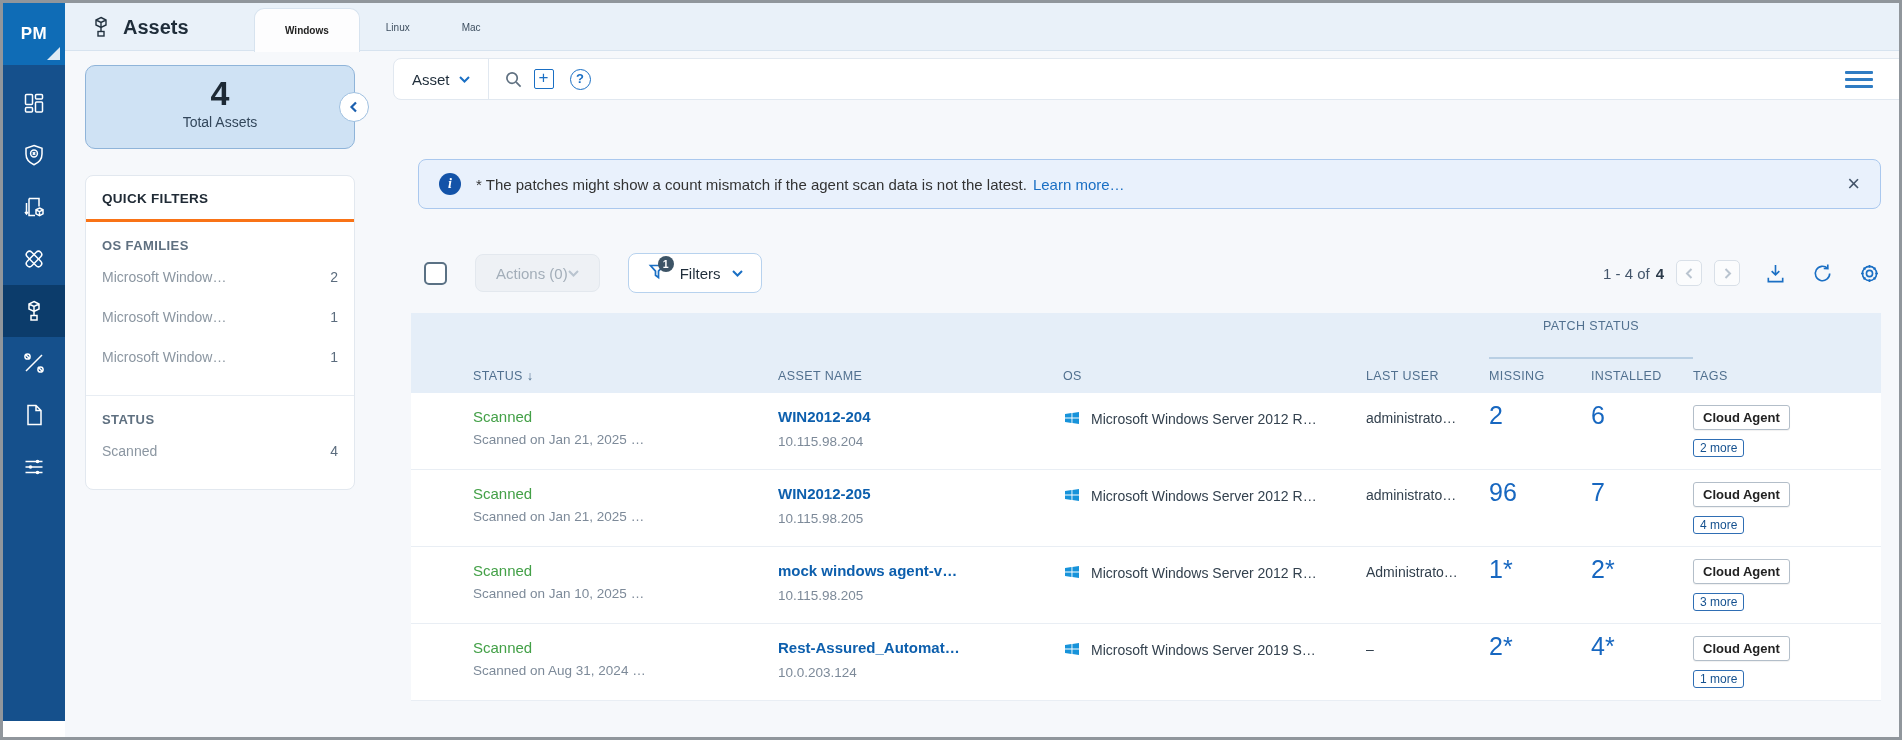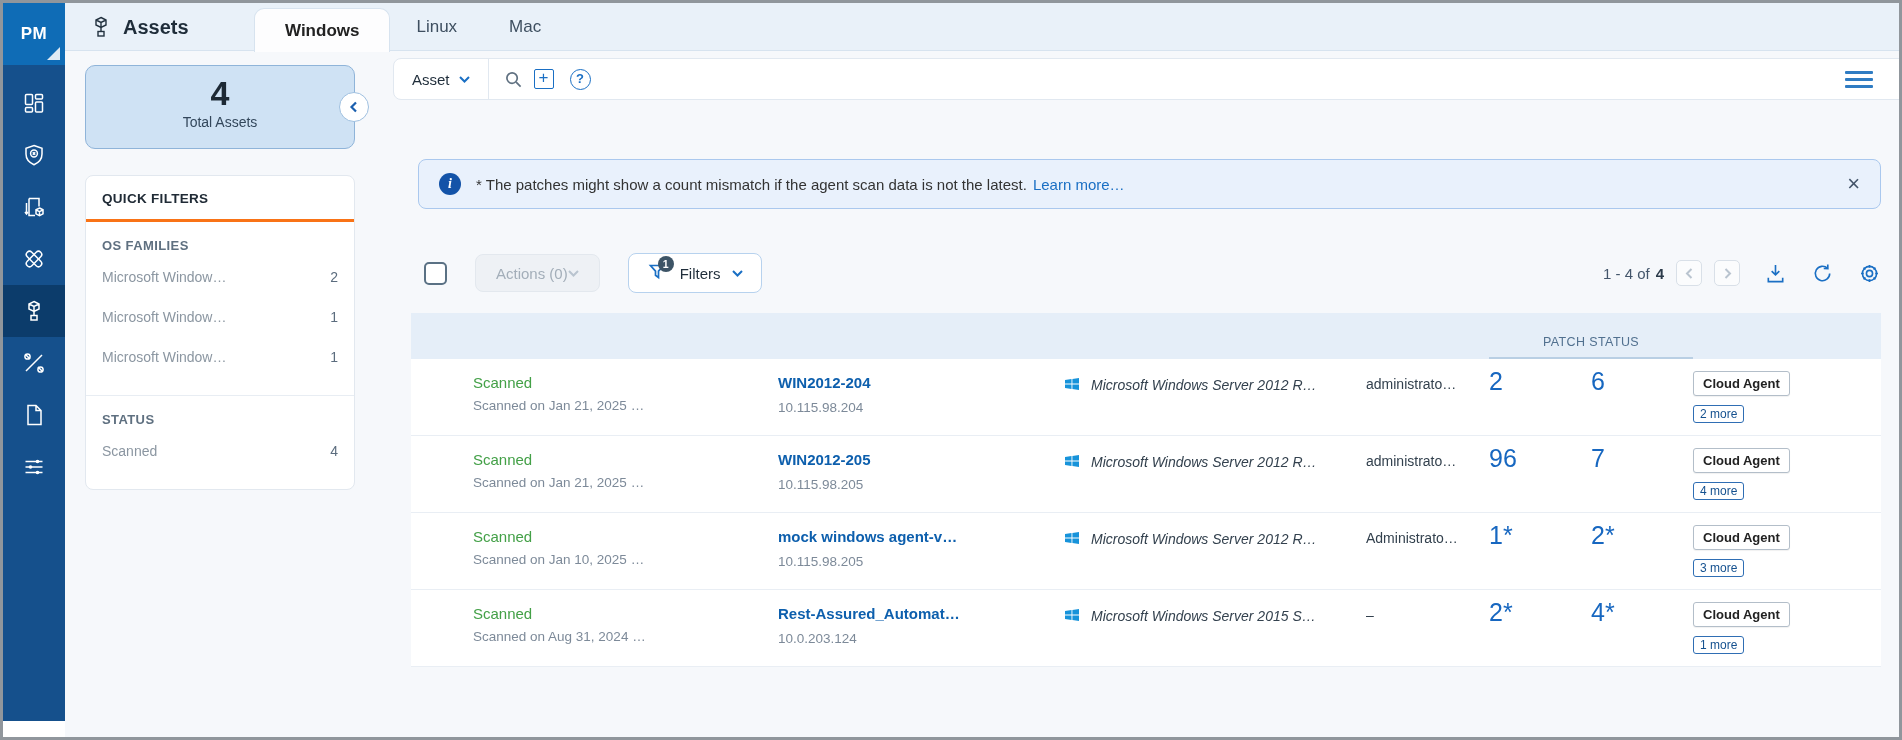--- a/index.html
+++ b/index.html
@@ -17,21 +17,21 @@
   .nav-item { width:62px; height:52px; display:flex; align-items:center; justify-content:center; cursor:pointer; }
   .nav-item.active { background:#0c3c6b; }
   .nav-item svg { stroke:#fff; fill:none; stroke-width:1.5; width:24px; height:24px; }
 
   
   .topbar { position:absolute; left:62px; right:0; top:0; height:48px; background:#e9f1f9; border-bottom:1px solid #d7e3ef; z-index:4; }
   .title-wrap { position:absolute; left:24px; top:0; height:48px; display:flex; align-items:center; gap:10px; }
   .title-wrap svg { stroke:#233240; fill:none; stroke-width:1.4; width:24px; height:24px; }
   .page-title { font-size:20px; font-weight:bold; color:#1f2d3a; }
   .tabs { position:absolute; left:189px; top:0; height:48px; display:flex; align-items:center; }
-  .tab { font-size:17px; color:#3e4f60; padding:0 26px; cursor:pointer; }
+  .tab { font-size:10px; color:#3e4f60; padding:0 26px; cursor:pointer; }
   .tab.active { position:relative; height:44px; top:3px; background:#fdfdfe; border:1px solid #d7e3ef; border-bottom:none;
                 border-radius:10px 10px 0 0; display:flex; align-items:center; font-weight:bold; color:#222; padding:0 30px; }
 
   
   .content { position:absolute; left:62px; top:48px; right:0; bottom:0; background:#f6f8fb; }
 
   
   .left-panel { position:absolute; left:20px; top:14px; width:270px; }
   .summary-card { position:relative; height:84px; background:#cfe2f4; border:1px solid #8fb4d9; border-radius:10px; text-align:center; }
   .summary-count { font-size:34px; font-weight:bold; color:#1d2935; margin-top:8px; line-height:38px; }
@@ -99,32 +99,32 @@
   .pager-btn polyline { fill:none; stroke:#b9c4cf; stroke-width:2; }
   .tool-icon-btn { background:none; border:none; cursor:pointer; margin-left:24px; display:flex; align-items:center; }
   .tool-icon-btn svg { width:23px; height:23px; stroke:#1a6fc4; fill:none; stroke-width:1.7; }
 
   
   .asset-table { position:absolute; left:18px; top:262px; width:1470px; }
   .grid-cols { display:grid; grid-template-columns:305px 285px 303px 123px 102px 102px 188px; padding-left:62px; }
   .thead { background:#e5eef8; }
   .group-row { height:46px; display:flex; align-items:flex-end; }
   .group-cell { margin-left:1078px; width:204px; text-align:center; font-size:12.5px; color:#51708f; letter-spacing:.4px;
-                padding-bottom:8px; border-bottom:2px solid #b9cfe4; }
+                padding-bottom:24px; border-bottom:2px solid #b9cfe4; }
   .col-row { height:34px; align-items:center; }
   .col-label { font-size:12.5px; color:#51708f; letter-spacing:.4px; cursor:pointer; }
   .sort-arrow { margin-left:4px; }
   .trow { height:77px; background:#fff; border-bottom:1px solid #e9eef4; align-items:start; }
   .cell-status { padding-top:15px; }
   .status-main { font-size:15px; color:#43a047; }
   .status-sub { font-size:13.5px; color:#7d8a99; margin-top:7px; }
   .cell-asset { padding-top:15px; }
   .asset-link { font-size:15px; font-weight:bold; color:#0d5fad; text-decoration:none; cursor:pointer; }
   .asset-ip { font-size:13.5px; color:#7d8a99; margin-top:8px; }
-  .cell-os { padding-top:17px; display:flex; align-items:center; gap:10px;font-style:italic; }
+  .cell-os { padding-top:17px; display:flex; align-items:center; gap:10px; }
   .win-logo { width:18px; height:18px; flex:none; margin-top:-1px; }
   .os-text { font-size:14px; color:#33414e; }
   .cell-user { padding-top:17px; font-size:14px; color:#33414e; }
   .cell-num { padding-top:8px; font-size:25px; color:#1767c0; }
   .cell-tags { padding-top:12px; }
   .tag-chip { display:inline-block; background:#fff; border:1px solid #b3bec9; border-radius:3px; padding:4px 9px;
               font-size:13px; font-weight:bold; color:#222; box-shadow:0 1px 1px rgba(0,0,0,.06); cursor:pointer; }
   .more-chip { display:inline-block; margin-top:9px; background:#fff; border:1px solid #2f6eb4; border-radius:3px; padding:1px 6px;
                font-size:12px; color:#15518f; cursor:pointer; }
 </style>
@@ -347,20 +347,31 @@
             <circle cx="12" cy="12" r="7.4"></circle>
           </svg>
         </button>
       </div>
 
       <div class="asset-table">
         <div class="thead">
           <div class="group-row">
             <div class="group-cell">PATCH STATUS</div>
           </div>
+          <div class="col-row grid-cols">
+            <div class="col-label">
+              <span>STATUS</span><span class="sort-arrow">↓</span>
+            </div>
+            <div class="col-label">ASSET NAME</div>
+            <div class="col-label">OS</div>
+            <div class="col-label">LAST USER</div>
+            <div class="col-label">MISSING</div>
+            <div class="col-label">INSTALLED</div>
+            <div class="col-label">TAGS</div>
+          </div>
         </div>
 
         <div class="trow grid-cols">
           <div class="cell-status">
             <div class="status-main">Scanned</div>
             <div class="status-sub">Scanned on Jan 21, 2025 …</div>
           </div>
           <div class="cell-asset">
             <a class="asset-link">WIN2012-204</a>
             <div class="asset-ip">10.115.98.204</div>
@@ -454,21 +465,21 @@
           </div>
           <div class="cell-os">
             <svg class="win-logo" viewBox="0 0 18 18">
               <g fill="#1793da">
                   <polygon points="2,4.9 8.5,4 8.5,8.6 2,8.6"></polygon>
                   <polygon points="9.4,3.9 16,3 16,8.6 9.4,8.6"></polygon>
               <polygon points="2,9.4 8.5,9.4 8.5,14 2,13.1"></polygon>
                   <polygon points="9.4,9.4 16,9.4 16,15 9.4,14.1"></polygon>
                 </g>
             </svg>
-            <span class="os-text">Microsoft Windows Server 2015 S…</span>
+            <span class="os-text">Microsoft Windows Server 2019 S…</span>
           </div>
           <div class="cell-user">–</div>
           <div class="cell-num">2*</div>
           <div class="cell-num">4*</div>
           <div class="cell-tags">
             <span class="tag-chip">Cloud Agent</span><br>
             <span class="more-chip">1 more</span>
           </div>
         </div>
 

